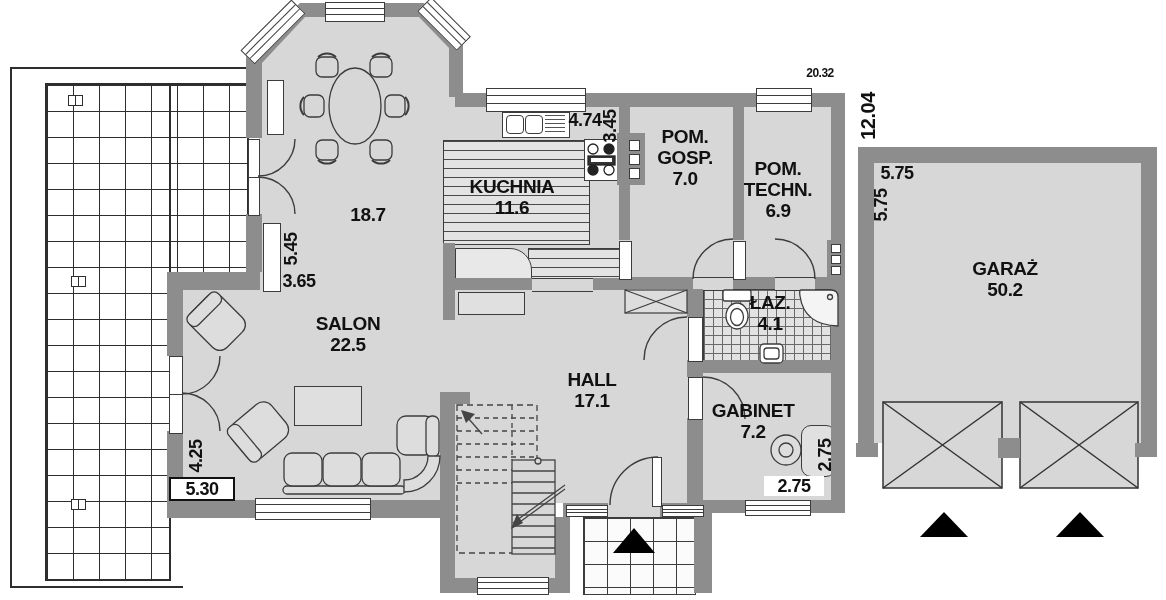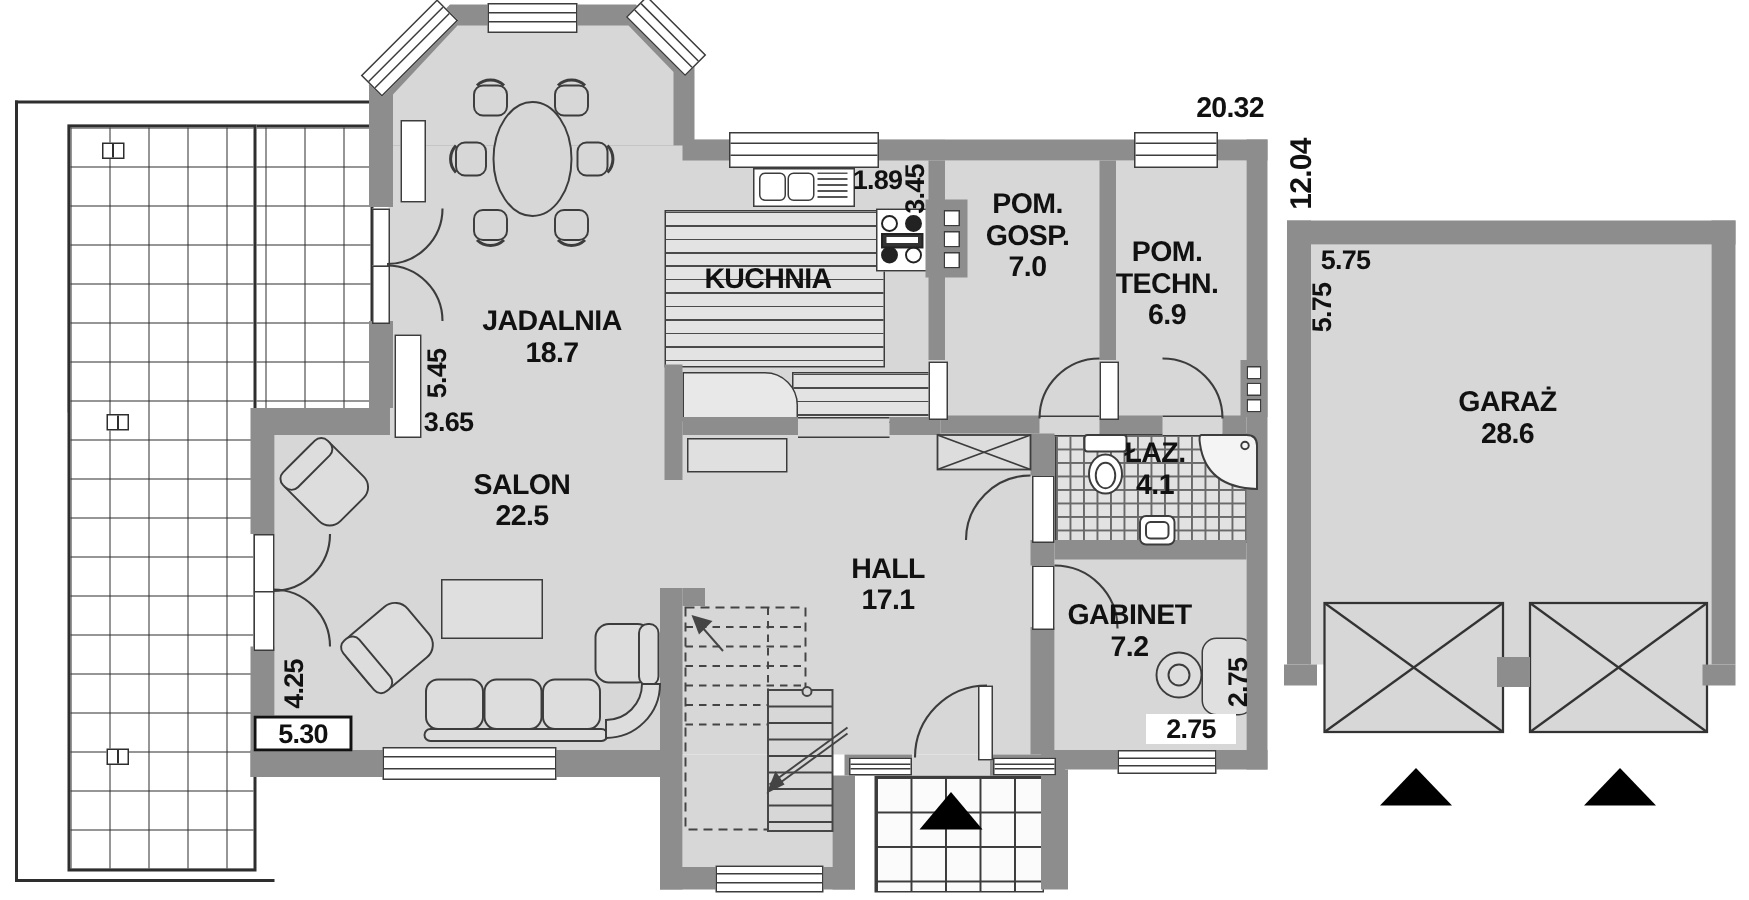--- a/index.html
+++ b/index.html
@@ -267,25 +267,25 @@
       <line x1="482" y1="434" x2="468" y2="418"></line>
       <polygon points="461,410 475,414 466,423" fill="#444" stroke="none"></polygon>
       <polygon points="511,529 523,523 517,514" fill="#444" stroke="none"></polygon>
     </g>
     <polygon points="613,553 655,553 634,528" fill="#000"></polygon>
     <polygon points="920,537 968,537 944,512" fill="#000"></polygon>
     <polygon points="1056,537 1104,537 1080,512" fill="#000"></polygon>
   </svg>
 
   <div class="rl" style="left:288px;top:204px;width:160px">
-    <div>JADALNIA</div>
     <div>18.7</div>
   </div>
   <div class="rl" style="left:441px;top:176px;width:142px">
     <div>KUCHNIA</div>
+    <div>11.6</div>
   </div>
   <div class="rl" style="left:630px;top:126px;width:110px">
     <div>POM.</div>
     <div>GOSP.</div>
     <div>7.0</div>
   </div>
   <div class="rl" style="left:722px;top:158px;width:112px">
     <div>POM.</div>
     <div>TECHN.</div>
     <div>6.9</div>
@@ -301,33 +301,33 @@
   <div class="rl" style="left:714px;top:292px;width:112px">
     <div>ŁAZ.</div>
     <div>4.1</div>
   </div>
   <div class="rl" style="left:694px;top:400px;width:118px">
     <div>GABINET</div>
     <div>7.2</div>
   </div>
   <div class="rl" style="left:938px;top:258px;width:134px">
     <div>GARAŻ</div>
-    <div>28.6</div>
-  </div>
-
-  <div class="dim" style="left:780px;top:63px;width:80px;font-size:19px">
+    <div>50.2</div>
+  </div>
+
+  <div class="dim" style="left:780px;top:63px;width:80px;font-size:12px">
     <span>20.32</span></div>
   <div class="dim rot" style="left:838px;top:106px;width:60px;font-size:20px">
     <span>12.04</span></div>
   <div class="dim" style="left:867px;top:163px;width:60px">
     <span>5.75</span></div>
   <div class="dim rot" style="left:851px;top:195px;width:60px">
     <span>5.75</span></div>
   <div class="dim" style="left:553px;top:110px;width:64px">
-    <span>1.89</span></div>
+    <span>4.74</span></div>
   <div class="dim rot" style="left:581px;top:116px;width:58px">
     <span>3.45</span></div>
   <div class="dim rot" style="left:261px;top:239px;width:60px">
     <span>5.45</span></div>
   <div class="dim" style="left:269px;top:271px;width:60px">
     <span>3.65</span></div>
   <div class="dim rot" style="left:166px;top:446px;width:60px">
     <span>4.25</span></div>
   <div class="dim box" style="left:169px;top:477px;width:62px;height:20px">
     <span>5.30</span></div>

